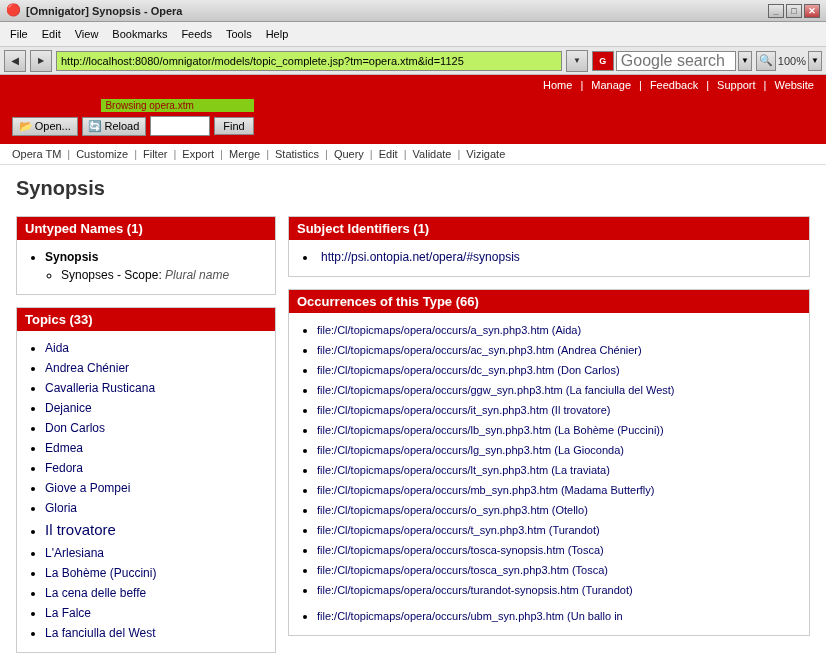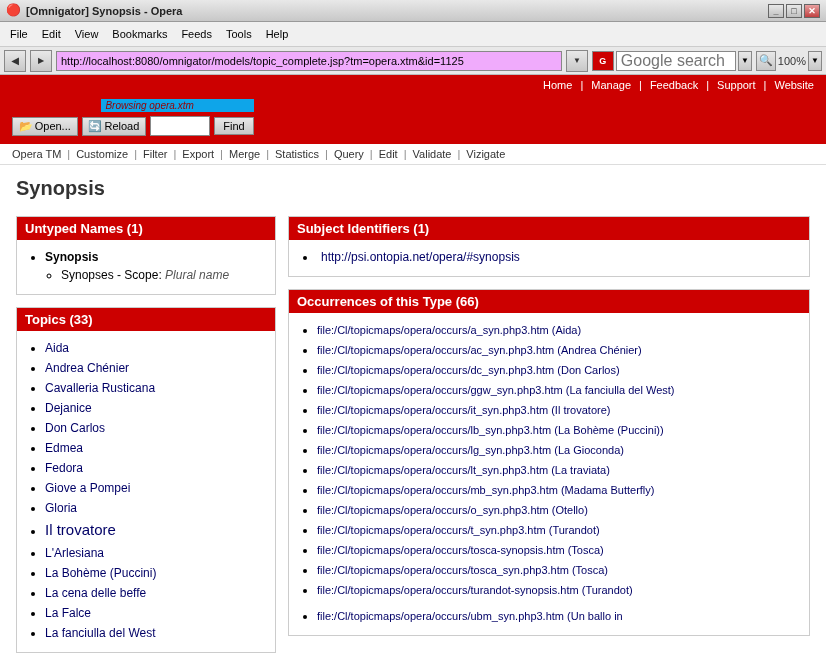--- a/index.html
+++ b/index.html
@@ -56,21 +56,21 @@
     .nav-btn {
       width: 22px; height: 22px;
       background: linear-gradient(to bottom, #e8e8e8, #c8c8c8);
       border: 1px solid #888;
       display: flex; align-items: center; justify-content: center;
       cursor: pointer; font-size: 10px; color: #333;
     }
     .address-input {
       flex: 1; height: 20px;
       border: 1px solid #888;
-      background: #f0abfc;
+      background: #bef264;
       padding: 0 4px;
       font-size: 11px;
     }
     .search-box {
       display: flex; align-items: center; gap: 2px;
     }
     .search-icon-box {
       width: 22px; height: 20px;
       background: #cc0000;
       display: flex; align-items: center; justify-content: center;
@@ -149,25 +149,24 @@
       font-style: italic;
       letter-spacing: -1px;
     }
     .header-tools {
       display: flex;
       flex-direction: column;
       align-items: flex-end;
       gap: 4px;
     }
     .browsing-label {
-      background: #0ea5e9;
+      background: #84cc16;
       color: #990000;
       font-size: 10px;
       padding: 1px 60px 1px 4px;
-      font-style: italic;
     }
     .header-buttons {
       display: flex;
       gap: 4px;
       align-items: center;
     }
     .hdr-btn {
       display: flex;
       align-items: center;
       gap: 2px;

